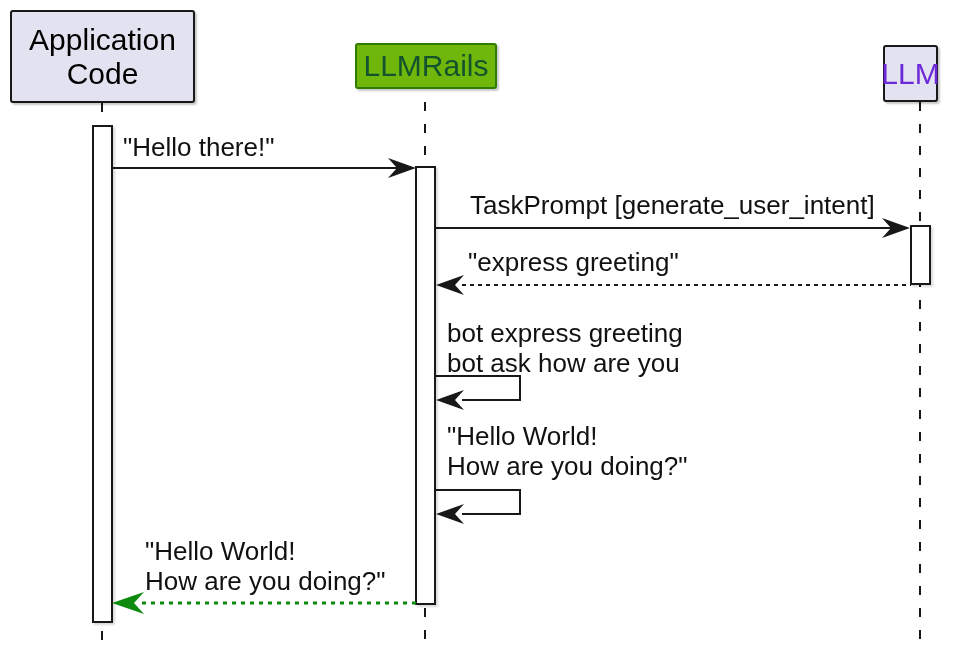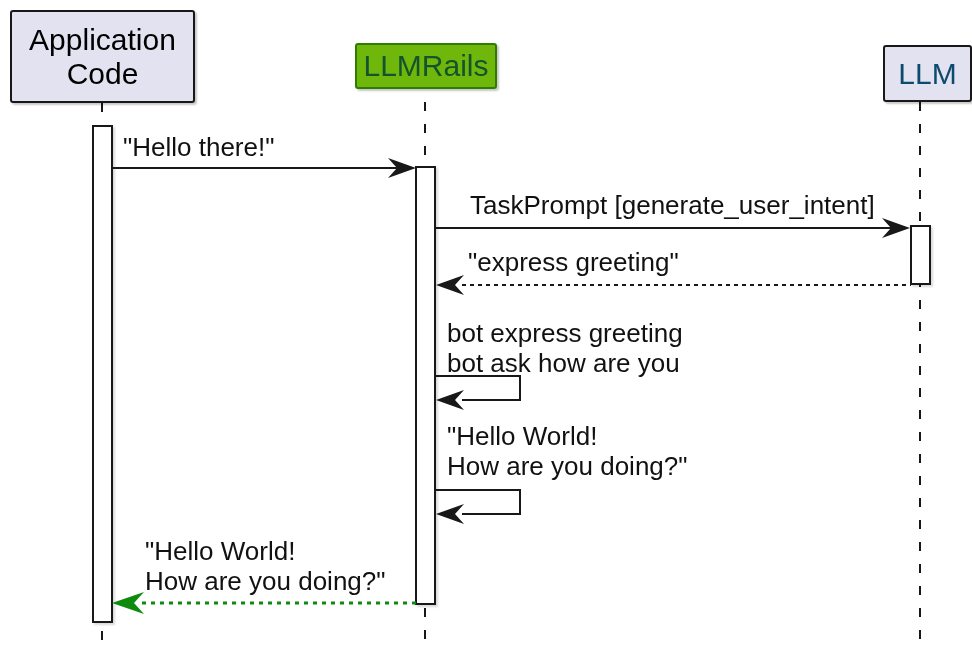--- a/index.html
+++ b/index.html
@@ -11,21 +11,21 @@
   .participant {
     position:absolute; box-sizing:border-box;
     border:2px solid #181818; border-radius:3px;
     display:flex; align-items:center; justify-content:center;
     text-align:center; white-space:pre-line;
     box-shadow:2px 2px 2px rgba(0,0,0,0.22);
     z-index:5; line-height:34px;
   }
   #p-app  { left:10px;  top:10px; width:185px; height:93px; background:#E2E2F0; color:#000000; font-size:30px; }
   #p-rails{ left:355px; top:43px; width:142px; height:46px; background:#6FB80B; color:#14532d; font-size:30px; border-color:#2E7D00; }
-  #p-llm  { left:883px; top:45px; width:89px;  height:57px; background:#E2E2F0; color:#0c4a6e; font-size:30px; }
+  #p-llm  { left:883px; top:45px; width:55px;  height:57px; background:#E2E2F0; color:#6d28d9; font-size:30px; }
 
   
   .lifeline {
     position:absolute; width:2px; z-index:1;
     background:repeating-linear-gradient(to bottom,#181818 0 9px,transparent 9px 22px);
   }
   #ll-app  { left:101px; top:103px; height:537px; }
   #ll-rails{ left:424px; top:102px; height:538px; }
   #ll-llm  { left:919px; top:102px; height:538px; }
 

